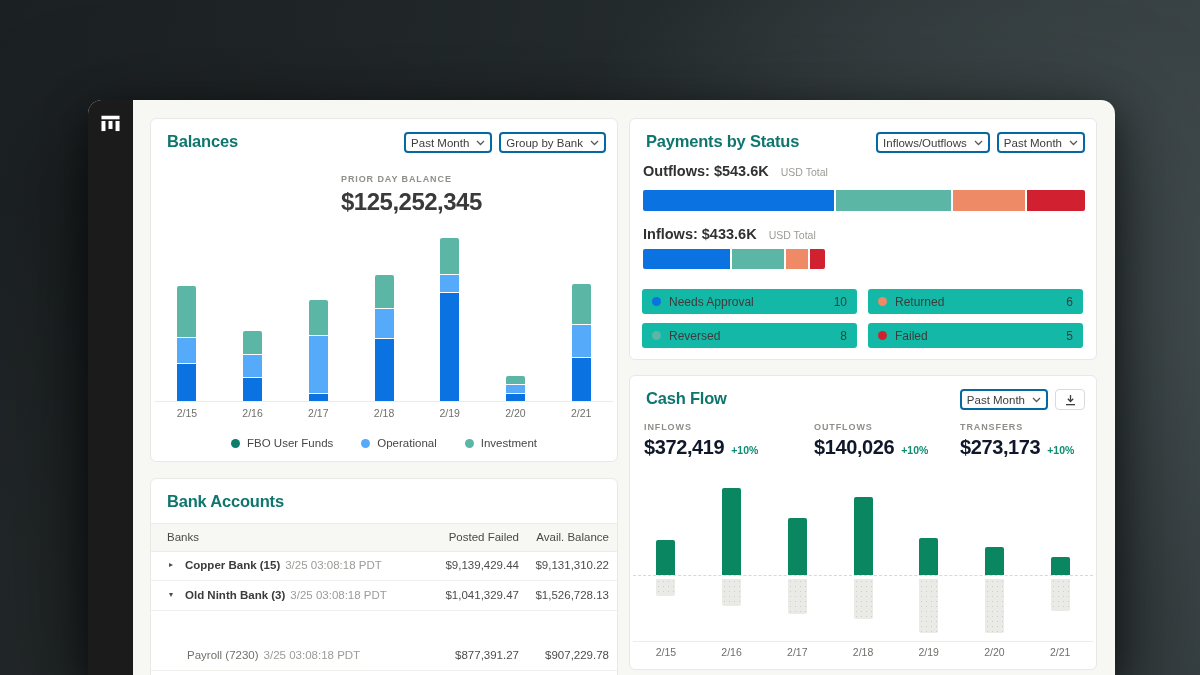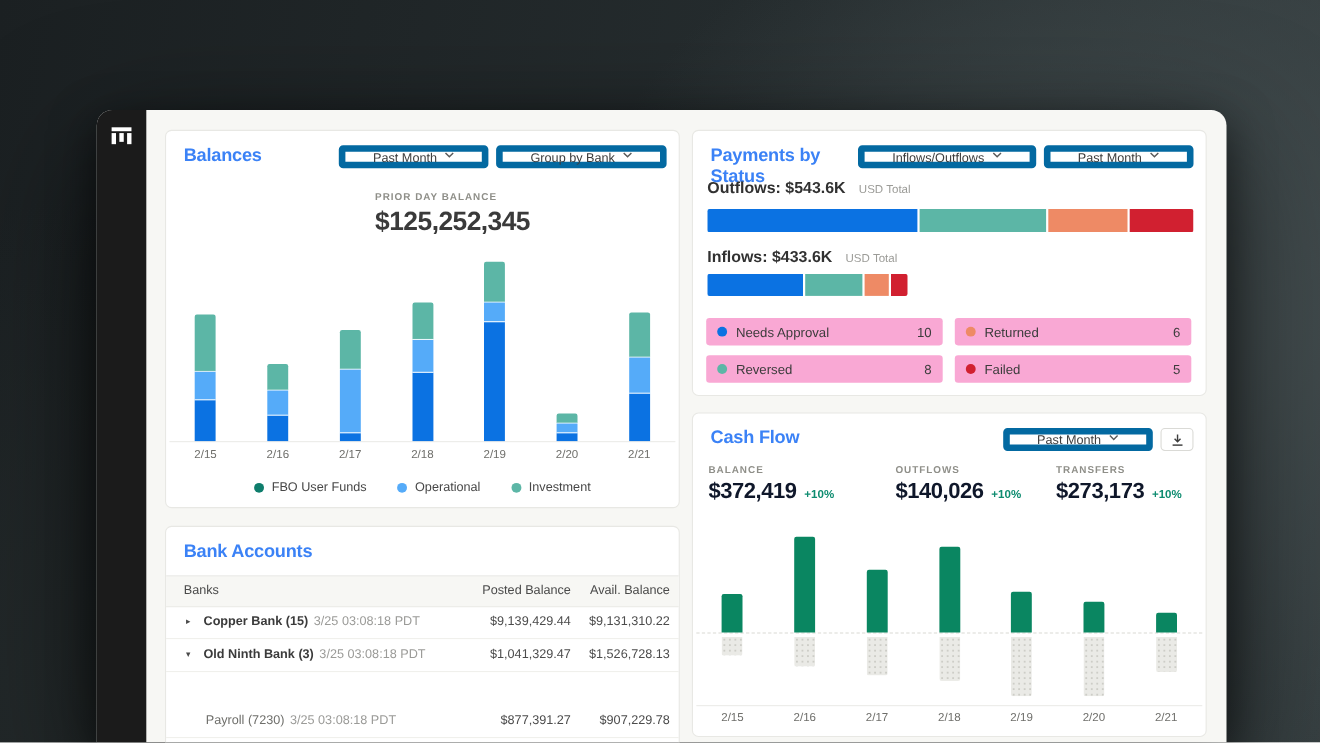--- a/index.html
+++ b/index.html
@@ -15,24 +15,24 @@
   .sidebar{width:45px;flex:none;background:#1b1b1b;display:flex;justify-content:center;align-items:flex-start;padding-top:13px;box-sizing:border-box;}
   .content{position:relative;flex:1;}
 
   .panel{position:absolute;background:#fff;border:1px solid #e8e8e4;border-radius:6px;box-sizing:border-box;}
   #panel-balances{left:17px;top:18px;width:468px;height:344px;}
   #panel-bank{left:17px;top:378px;width:468px;height:300px;}
   #panel-payments{left:496px;top:18px;width:468px;height:242px;}
   #panel-cashflow{left:496px;top:275px;width:468px;height:295px;}
 
   .panel-header{display:flex;align-items:flex-start;justify-content:space-between;padding:13px 11px 0 16px;}
-  .panel-title{margin:0;font-size:16.5px;font-weight:700;color:#3b82f6;letter-spacing:-.2px;}
+  .panel-title{margin:0;font-size:16.5px;font-weight:700;color:#0f766e;letter-spacing:-.2px;}
   .hdr-actions{display:flex;gap:7px;}
-  .btn{display:inline-flex;align-items:flex-start;gap:7px;height:21px;padding:0 25px;background:#fff;
-    border:6px solid #0369a1;border-radius:4px;font-size:11.5px;color:#3d3d3d;white-space:nowrap;cursor:pointer;}
+  .btn{display:inline-flex;align-items:center;gap:7px;height:21px;padding:0 5px;background:#fff;
+    border:2px solid #0369a1;border-radius:4px;font-size:11.5px;color:#3d3d3d;white-space:nowrap;cursor:pointer;}
   .btn-icon{width:30px;height:21px;display:inline-flex;align-items:center;justify-content:center;
     background:#fff;border:1px solid #dadad6;border-radius:4px;cursor:pointer;}
 
   .kicker{font-size:9px;letter-spacing:.9px;color:#8f8f89;font-weight:700;}
   .stat-av{position:absolute;left:16px;top:55px;}
   .stat-prior{position:absolute;left:190px;top:55px;}
   .big-num{font-size:24px;font-weight:700;color:#3a3a3a;letter-spacing:-.5px;margin-top:4px;}
   .delta{font-size:13px;font-weight:700;margin-top:5px;}
 
   .bal-chart{position:absolute;left:3px;right:3px;top:112px;}
@@ -61,21 +61,21 @@
   .amt-avail{position:absolute;right:8px;color:#4c4c4c;}
 
   .pay-line{position:absolute;left:13px;font-size:14.5px;font-weight:700;color:#313131;}
   .pay-line .usd{font-size:10.5px;font-weight:400;color:#9b9b97;margin-left:8px;}
   .hbar{position:absolute;left:13px;display:flex;overflow:hidden;}
   .hseg{height:100%;flex:none;}
   .hseg + .hseg{margin-left:2px;}
   .hseg:first-child{border-radius:2px 0 0 2px;}
   .hseg:last-child{border-radius:0 2px 2px 0;}
   .chips{position:absolute;left:12px;right:13px;top:170px;display:grid;grid-template-columns:1fr 1fr;column-gap:11px;row-gap:9px;}
-  .chip{height:25px;background:#f9a8d4;border-radius:3px;display:flex;align-items:center;padding:0 10px;gap:8px;font-size:12px;color:#3c3c3c;cursor:pointer;}
+  .chip{height:25px;background:#14b8a6;border-radius:3px;display:flex;align-items:center;padding:0 10px;gap:8px;font-size:12px;color:#3c3c3c;cursor:pointer;}
   .chip .count{margin-left:auto;}
 
   .cf-stats{position:absolute;top:46px;}
   #cf-stat-0{left:14px;} #cf-stat-1{left:184px;} #cf-stat-2{left:330px;}
   .cf-val-row{display:flex;align-items:baseline;gap:7px;margin-top:4px;}
   .cf-value{font-size:20px;font-weight:700;color:#0f172a;letter-spacing:-.4px;}
   .cf-delta{font-size:10.5px;font-weight:700;}
   .cf-chart{position:absolute;left:3px;right:3px;top:108px;}
   .cf-up{display:flex;align-items:flex-end;height:91px;}
   .cf-zero{border-top:1px dashed #d9d9d4;}
@@ -208,21 +208,21 @@
           </div>
         </div>
       </section>
 
       <section class="panel" id="panel-bank">
         <div class="panel-header">
           <h2 class="panel-title">Bank Accounts</h2>
         </div>
         <div class="tbl-header">
           <span style="left:16px">Banks</span>
-          <span style="right:98px">Posted Balance</span>
+          <span style="right:98px">Posted Failed</span>
           <span style="right:8px">Avail. Balance</span>
         </div>
 
         <div class="tbl-row" style="top:71px">
           <span class="caret">▸</span>
           <span class="row-name"><span>Copper Bank (15)</span><span class="row-ts">3/25 03:08:18 PDT</span></span>
           <span class="amt-posted">$9,139,429.44</span>
           <span class="amt-avail">$9,131,310.22</span>
         </div>
         <div class="tbl-row" style="top:101px">
@@ -316,21 +316,21 @@
             <button class="btn-icon">
               <svg width="11" height="12" viewBox="0 0 11 12">
                 <path d="M5.5 1v6.2M2.8 4.8L5.5 7.5 8.2 4.8" stroke="#3d3d3d" stroke-width="1.3" fill="none"></path>
                 <rect x="1" y="10" width="9" height="1.3" fill="#3d3d3d"></rect>
               </svg>
             </button>
           </div>
         </div>
 
         <div class="cf-stats" id="cf-stat-0">
-          <div class="kicker">BALANCE</div>
+          <div class="kicker">INFLOWS</div>
           <div class="cf-val-row">
             <span class="cf-value">$372,419</span>
             <span class="cf-delta" style="color: rgb(14, 140, 112);">+10%</span>
           </div>
         </div>
         <div class="cf-stats" id="cf-stat-1">
           <div class="kicker">OUTFLOWS</div>
           <div class="cf-val-row">
             <span class="cf-value">$140,026</span>
             <span class="cf-delta" style="color: rgb(14, 140, 112);">+10%</span>

